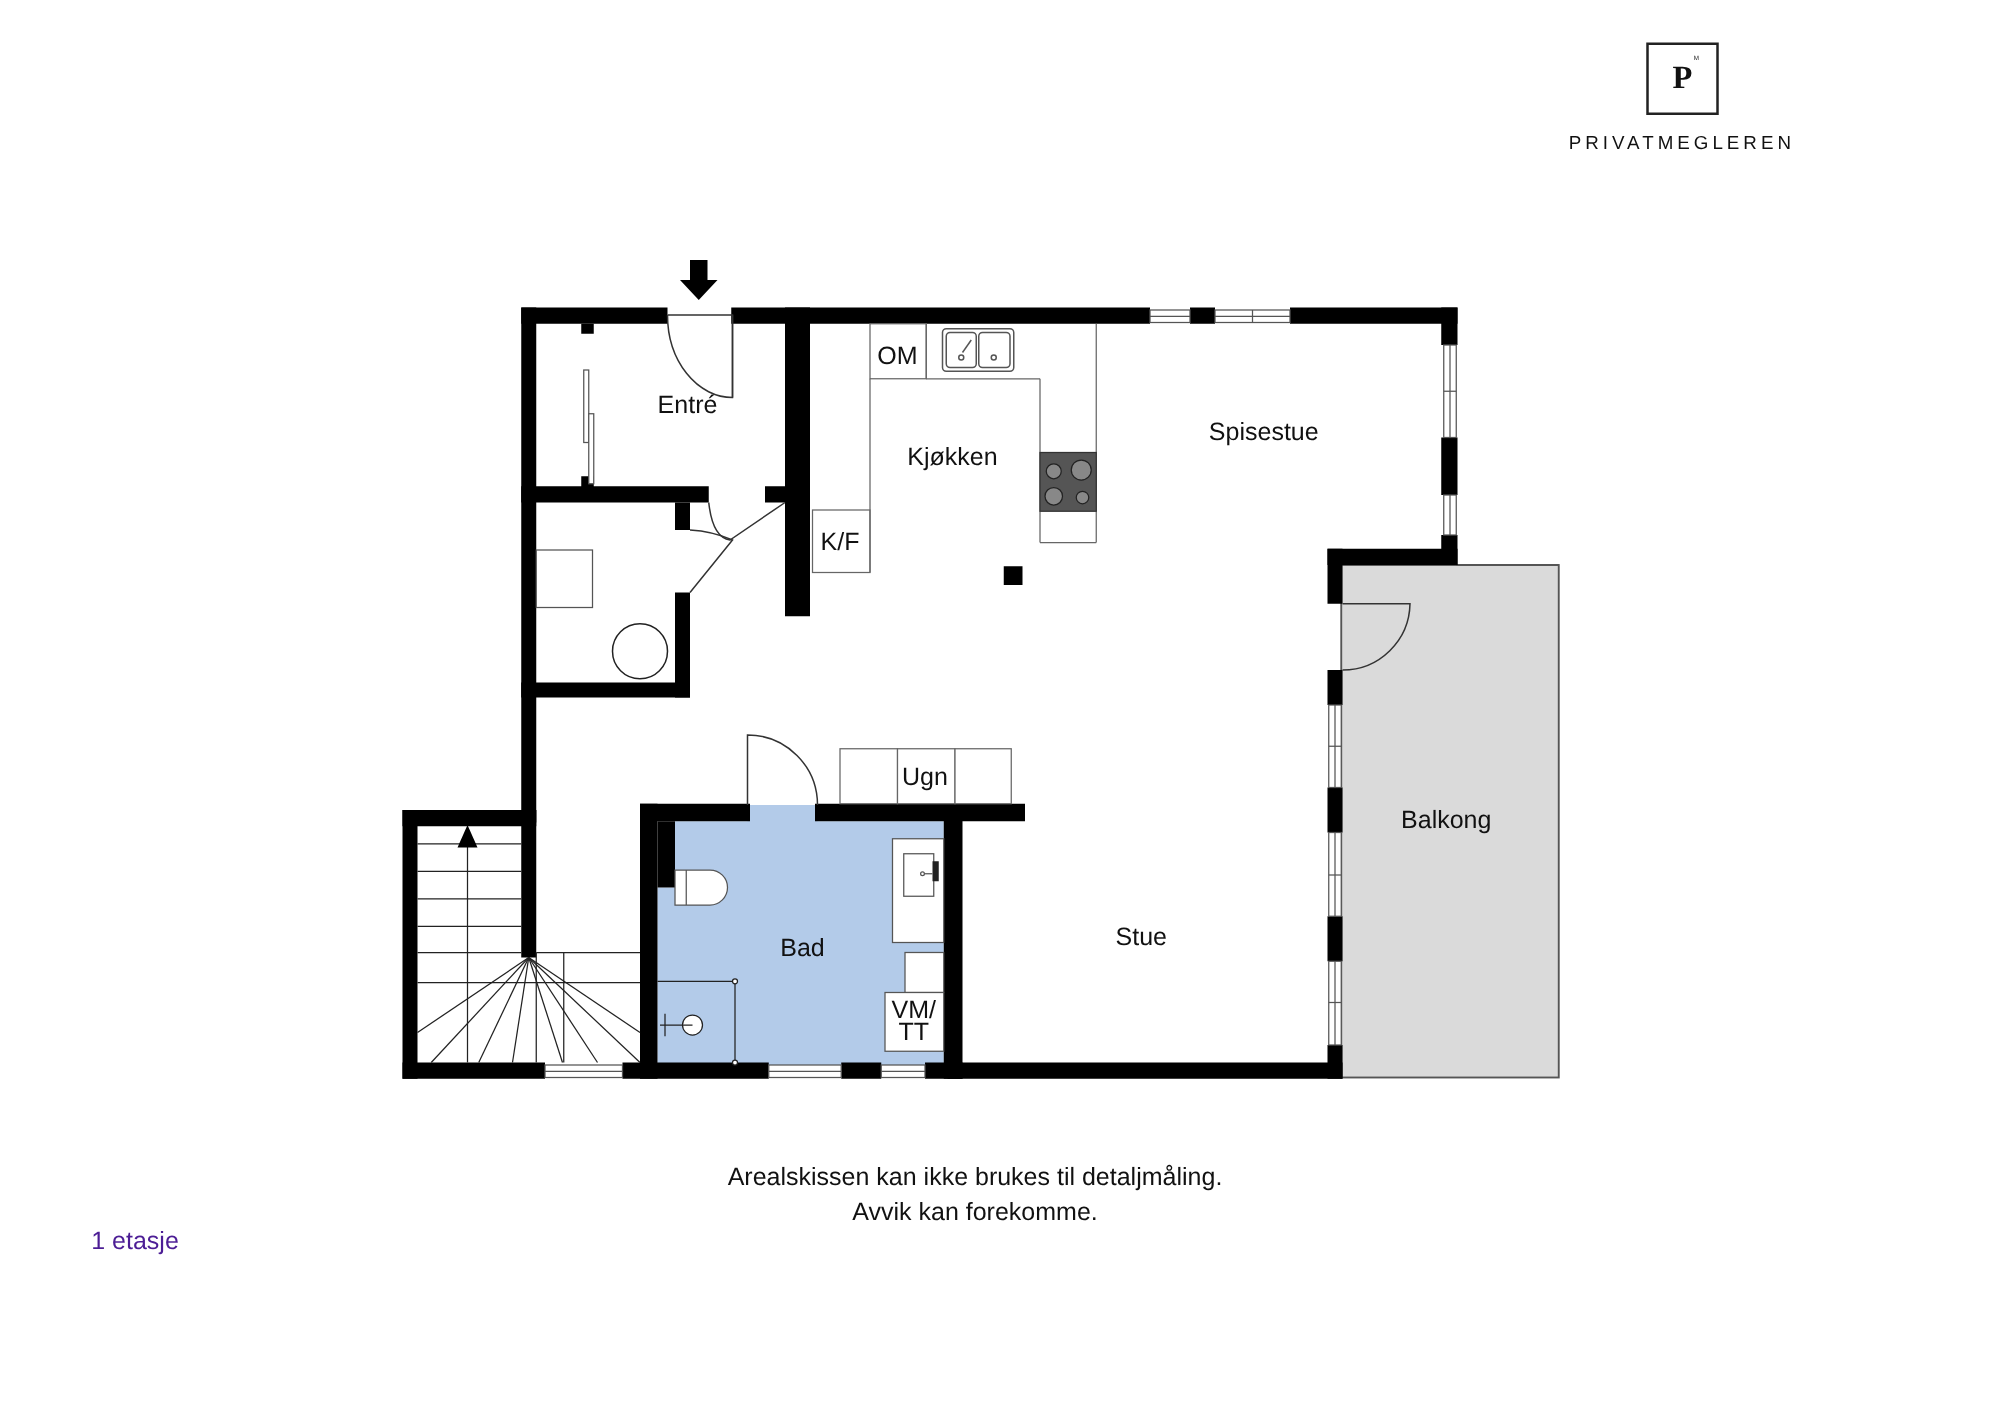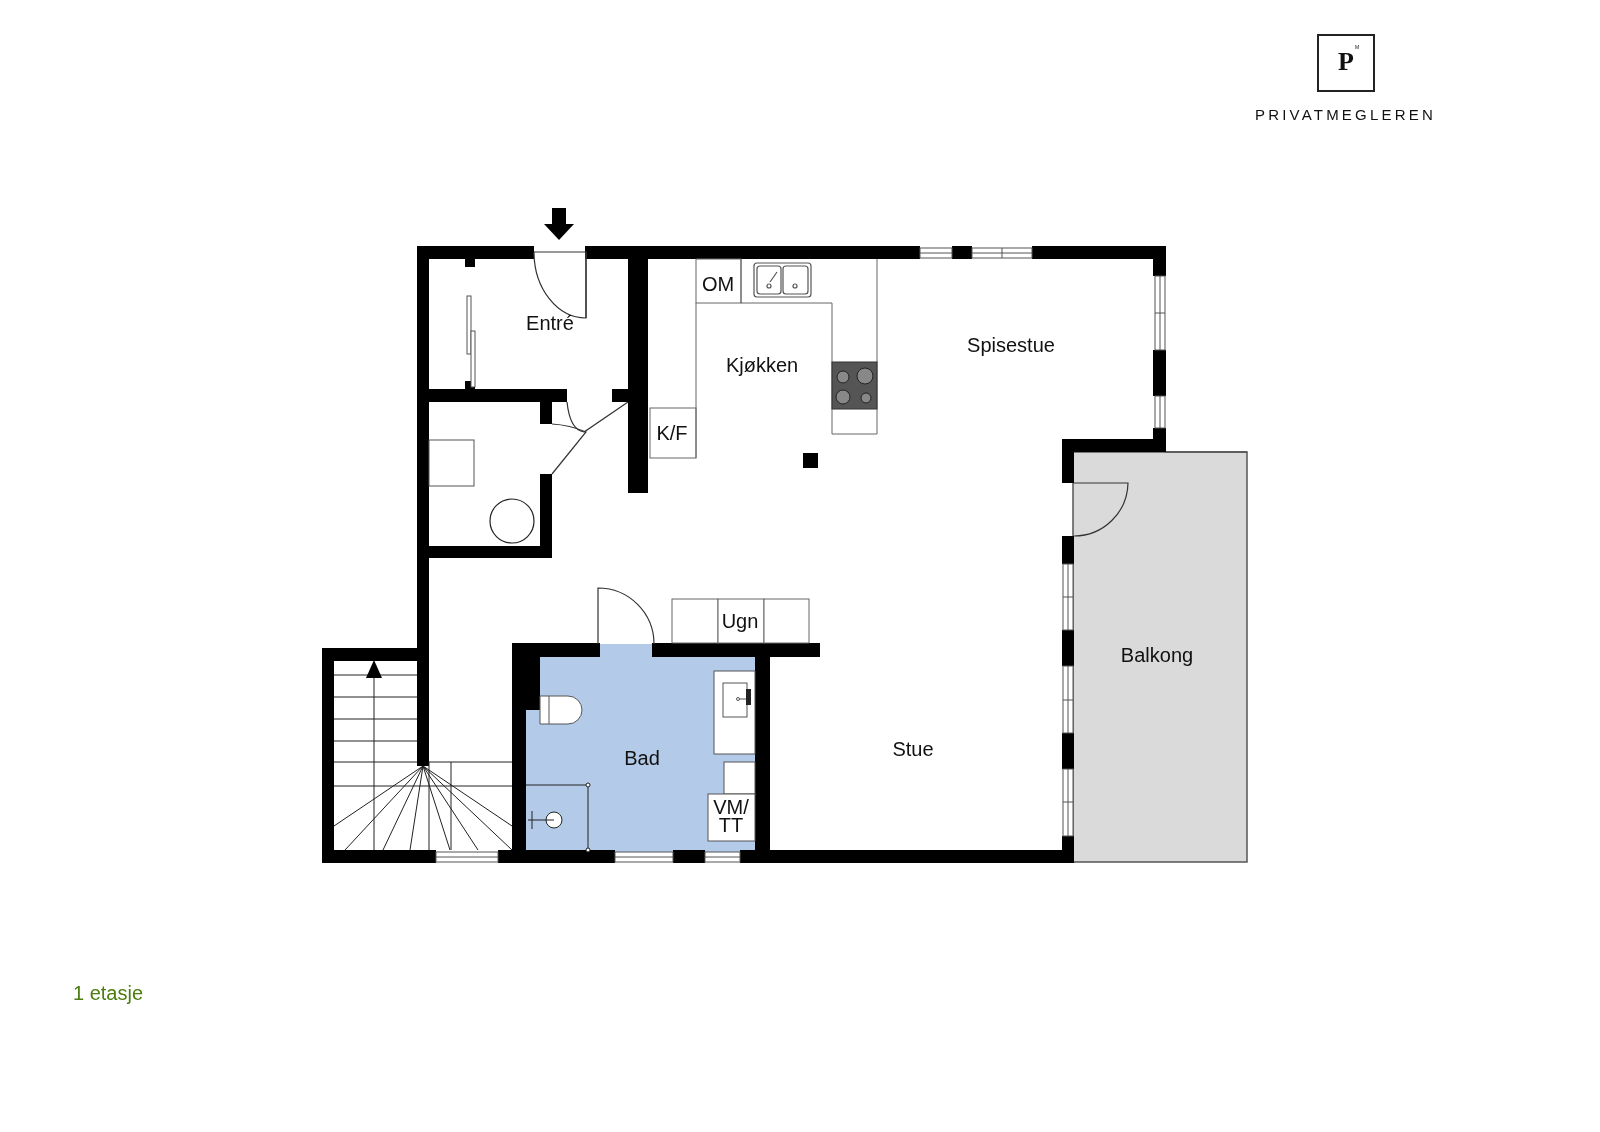--- a/index.html
+++ b/index.html
@@ -8,21 +8,21 @@
   #logo .box { position:absolute; left:62px; top:2px; width:58px; height:58px; border:2px solid #222; box-sizing:border-box; }
   #logo .p { position:absolute; left:0; right:0; top:11px; text-align:center; font-family:"Liberation Serif", serif; font-weight:bold; font-size:26px; color:#111; }
   #logo .tm { position:absolute; left:36px; top:8px; font-size:5px; font-family:"Liberation Sans", sans-serif; }
   #logo .brand { position:absolute; left:0; top:74px; width:190px; font-size:15px; letter-spacing:3.2px; color:#111; white-space:nowrap; }
   #logo .brand b { font-weight:normal; }
   #logo .brand span.thin { font-weight:normal;text-align:right; }
   svg#plan { position:absolute; left:0; top:0; }
   .room-label { font-family:"Liberation Sans", sans-serif; font-size:20px; fill:#111; }
   .small-label { font-family:"Liberation Sans", sans-serif; font-size:20px; fill:#111; }
   #disclaimer { position:absolute; left:560px; top:928px; width:440px; text-align:center; font-size:20px; line-height:28px; color:#111; }
-  #floor { position:absolute; left:73px; top:982px; font-size:20px; color:#4d7c0f; }
+  #floor { position:absolute; left:73px; top:982px; font-size:20px; color:#4c1d95; }
 </style>
 </head>
 <body>
 
 <div id="logo">
   <div class="box">
     <div class="p">P</div>
     <div class="tm">M</div>
   </div>
   <div class="brand"><b>PRIVAT</b><span class="thin">MEGLEREN</span></div>
@@ -213,14 +213,16 @@
   <text class="room-label" x="913" y="756" text-anchor="middle">Stue</text>
   <text class="room-label" x="1157" y="662" text-anchor="middle">Balkong</text>
   <text class="small-label" x="718" y="291" text-anchor="middle">OM</text>
   <text class="small-label" x="672" y="440" text-anchor="middle">K/F</text>
   <text class="small-label" x="740" y="628" text-anchor="middle">Ugn</text>
   <text class="small-label" x="731" y="814" text-anchor="middle">VM/</text>
   <text class="small-label" x="731" y="832" text-anchor="middle">TT</text>
 </svg>
 
 <div id="disclaimer">
+  <div>Arealskissen kan ikke brukes til detaljmåling.</div>
+  <div>Avvik kan forekomme.</div>
 </div>
 <div id="floor">1 etasje</div>
 
 </body></html>

